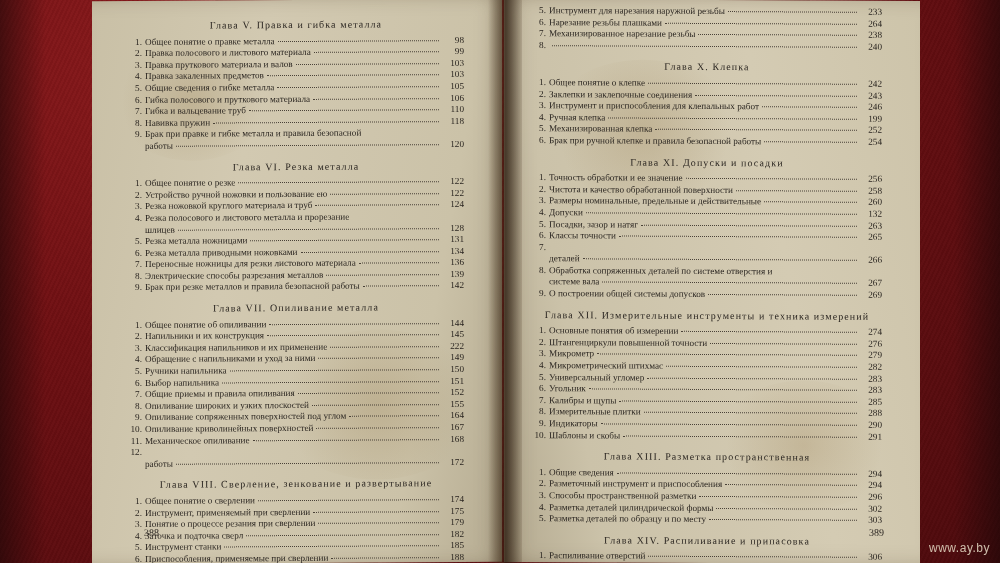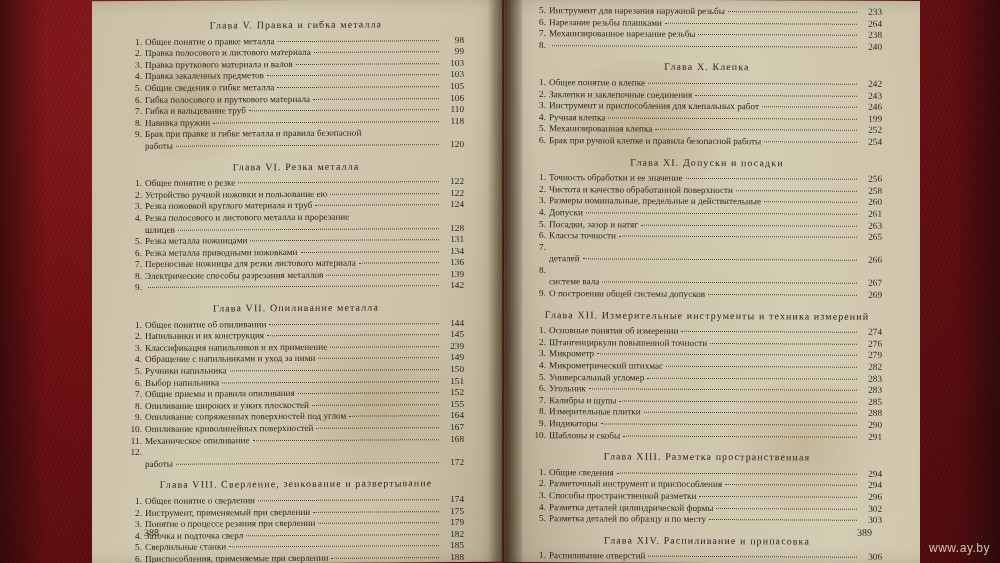--- a/index.html
+++ b/index.html
@@ -89,21 +89,21 @@
   }
   ul.toc li .pg{flex:0 0 auto;width:22px;text-align:right;}
   ul.toc li.wrap{display:block;white-space:normal;}
   ul.toc li.wrap .inner{display:flex;align-items:baseline;}
   ul.toc li.wrap .cont{padding-left:17px;display:flex;align-items:baseline;}
 
   .folio{
     position:absolute;bottom:26px;font-size:10px;color:#2a2520;
   }
   .folio-left{left:52px;}
-  .folio-right{right:48px;text-align:right;}
+  .folio-right{right:36px;text-align:right;}
 
   .watermark{
     position:absolute;right:10px;bottom:8px;
     color:#e7dcc6;font-family:"Liberation Sans",sans-serif;
     font-size:12px;letter-spacing:.5px;opacity:.85;
   }
   .edge-shadow{
     position:absolute;top:0;height:563px;width:46px;
     pointer-events:none;
   }
@@ -234,20 +234,21 @@
               <span class="pg">136</span>
             </li>
             <li>
               <span class="num">8.</span>
               <span class="txt">Электрические способы разрезания металлов</span>
               <span class="dots"></span>
               <span class="pg">139</span>
             </li>
             <li>
               <span class="num">9.</span>
+              <span class="txt">Брак при резке металлов и правила безопасной работы</span>
               <span class="dots"></span>
               <span class="pg">142</span>
             </li>
           </ul>
           <h3 class="chap">Глава VII. Опиливание металла</h3>
           <ul class="toc">
             <li>
               <span class="num">1.</span>
               <span class="txt">Общее понятие об опиливании</span>
               <span class="dots"></span>
@@ -256,21 +257,21 @@
             <li>
               <span class="num">2.</span>
               <span class="txt">Напильники и их конструкция</span>
               <span class="dots"></span>
               <span class="pg">145</span>
             </li>
             <li>
               <span class="num">3.</span>
               <span class="txt">Классификация напильников и их применение</span>
               <span class="dots"></span>
-              <span class="pg">239</span>
+              <span class="pg">222</span>
             </li>
             <li>
               <span class="num">4.</span>
               <span class="txt">Обращение с напильниками и уход за ними</span>
               <span class="dots"></span>
               <span class="pg">149</span>
             </li>
             <li>
               <span class="num">5.</span>
               <span class="txt">Ручники напильника</span>
@@ -345,21 +346,21 @@
               <span class="pg">179</span>
             </li>
             <li>
               <span class="num">4.</span>
               <span class="txt">Заточка и подточка сверл</span>
               <span class="dots"></span>
               <span class="pg">182</span>
             </li>
             <li>
               <span class="num">5.</span>
-              <span class="txt">Сверлильные станки</span>
+              <span class="txt">Инструмент станки</span>
               <span class="dots"></span>
               <span class="pg">185</span>
             </li>
             <li>
               <span class="num">6.</span>
               <span class="txt">Приспособления, применяемые при сверлении</span>
               <span class="dots"></span>
               <span class="pg">188</span>
             </li>
           </ul>
@@ -452,21 +453,21 @@
             <li>
               <span class="num">3.</span>
               <span class="txt">Размеры номинальные, предельные и действительные</span>
               <span class="dots"></span>
               <span class="pg">260</span>
             </li>
             <li>
               <span class="num">4.</span>
               <span class="txt">Допуски</span>
               <span class="dots"></span>
-              <span class="pg">261</span>
+              <span class="pg">132</span>
             </li>
             <li>
               <span class="num">5.</span>
               <span class="txt">Посадки, зазор и натяг</span>
               <span class="dots"></span>
               <span class="pg">263</span>
             </li>
             <li>
               <span class="num">6.</span>
               <span class="txt">Классы точности</span>
@@ -479,20 +480,21 @@
               </div>
               <div class="cont">
                 <span class="txt">деталей</span>
                 <span class="dots"></span>
                 <span class="pg">266</span>
               </div>
             </li>
             <li class="wrap">
               <div class="inner">
                 <span class="num">8.</span>
+                <span class="txt">Обработка сопряженных деталей по системе отверстия и</span>
               </div>
               <div class="cont">
                 <span class="txt">системе вала</span>
                 <span class="dots"></span>
                 <span class="pg">267</span>
               </div>
             </li>
             <li>
               <span class="num">9.</span>
               <span class="txt">О построении общей системы допусков</span>

